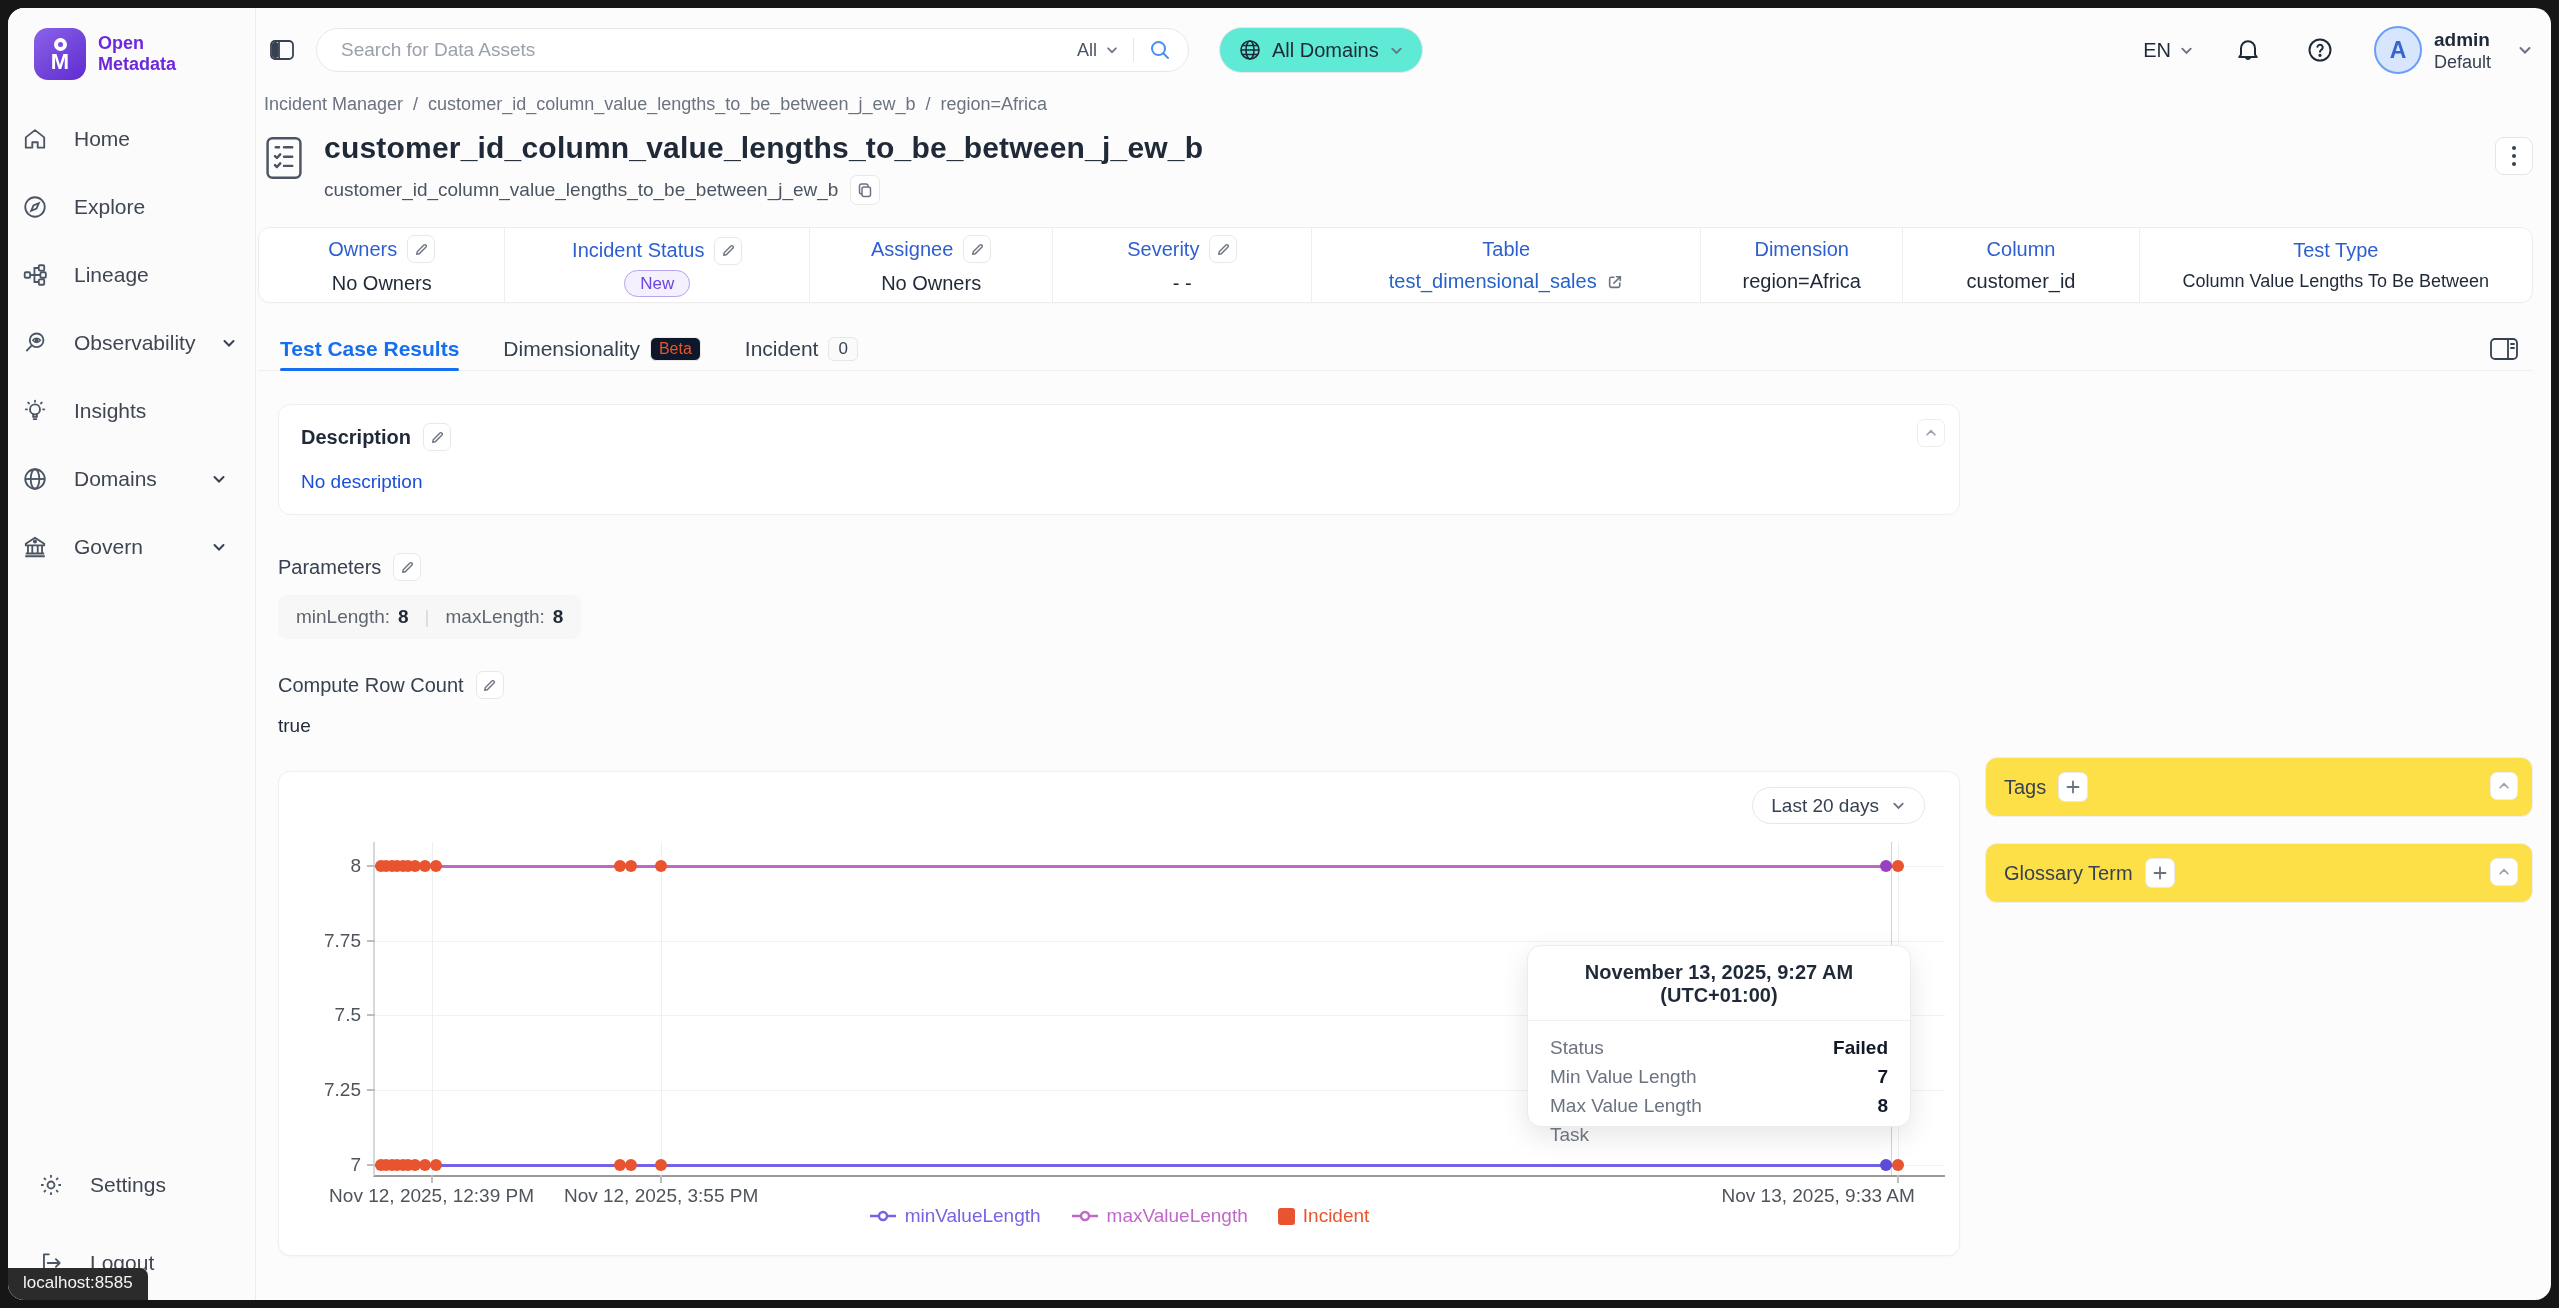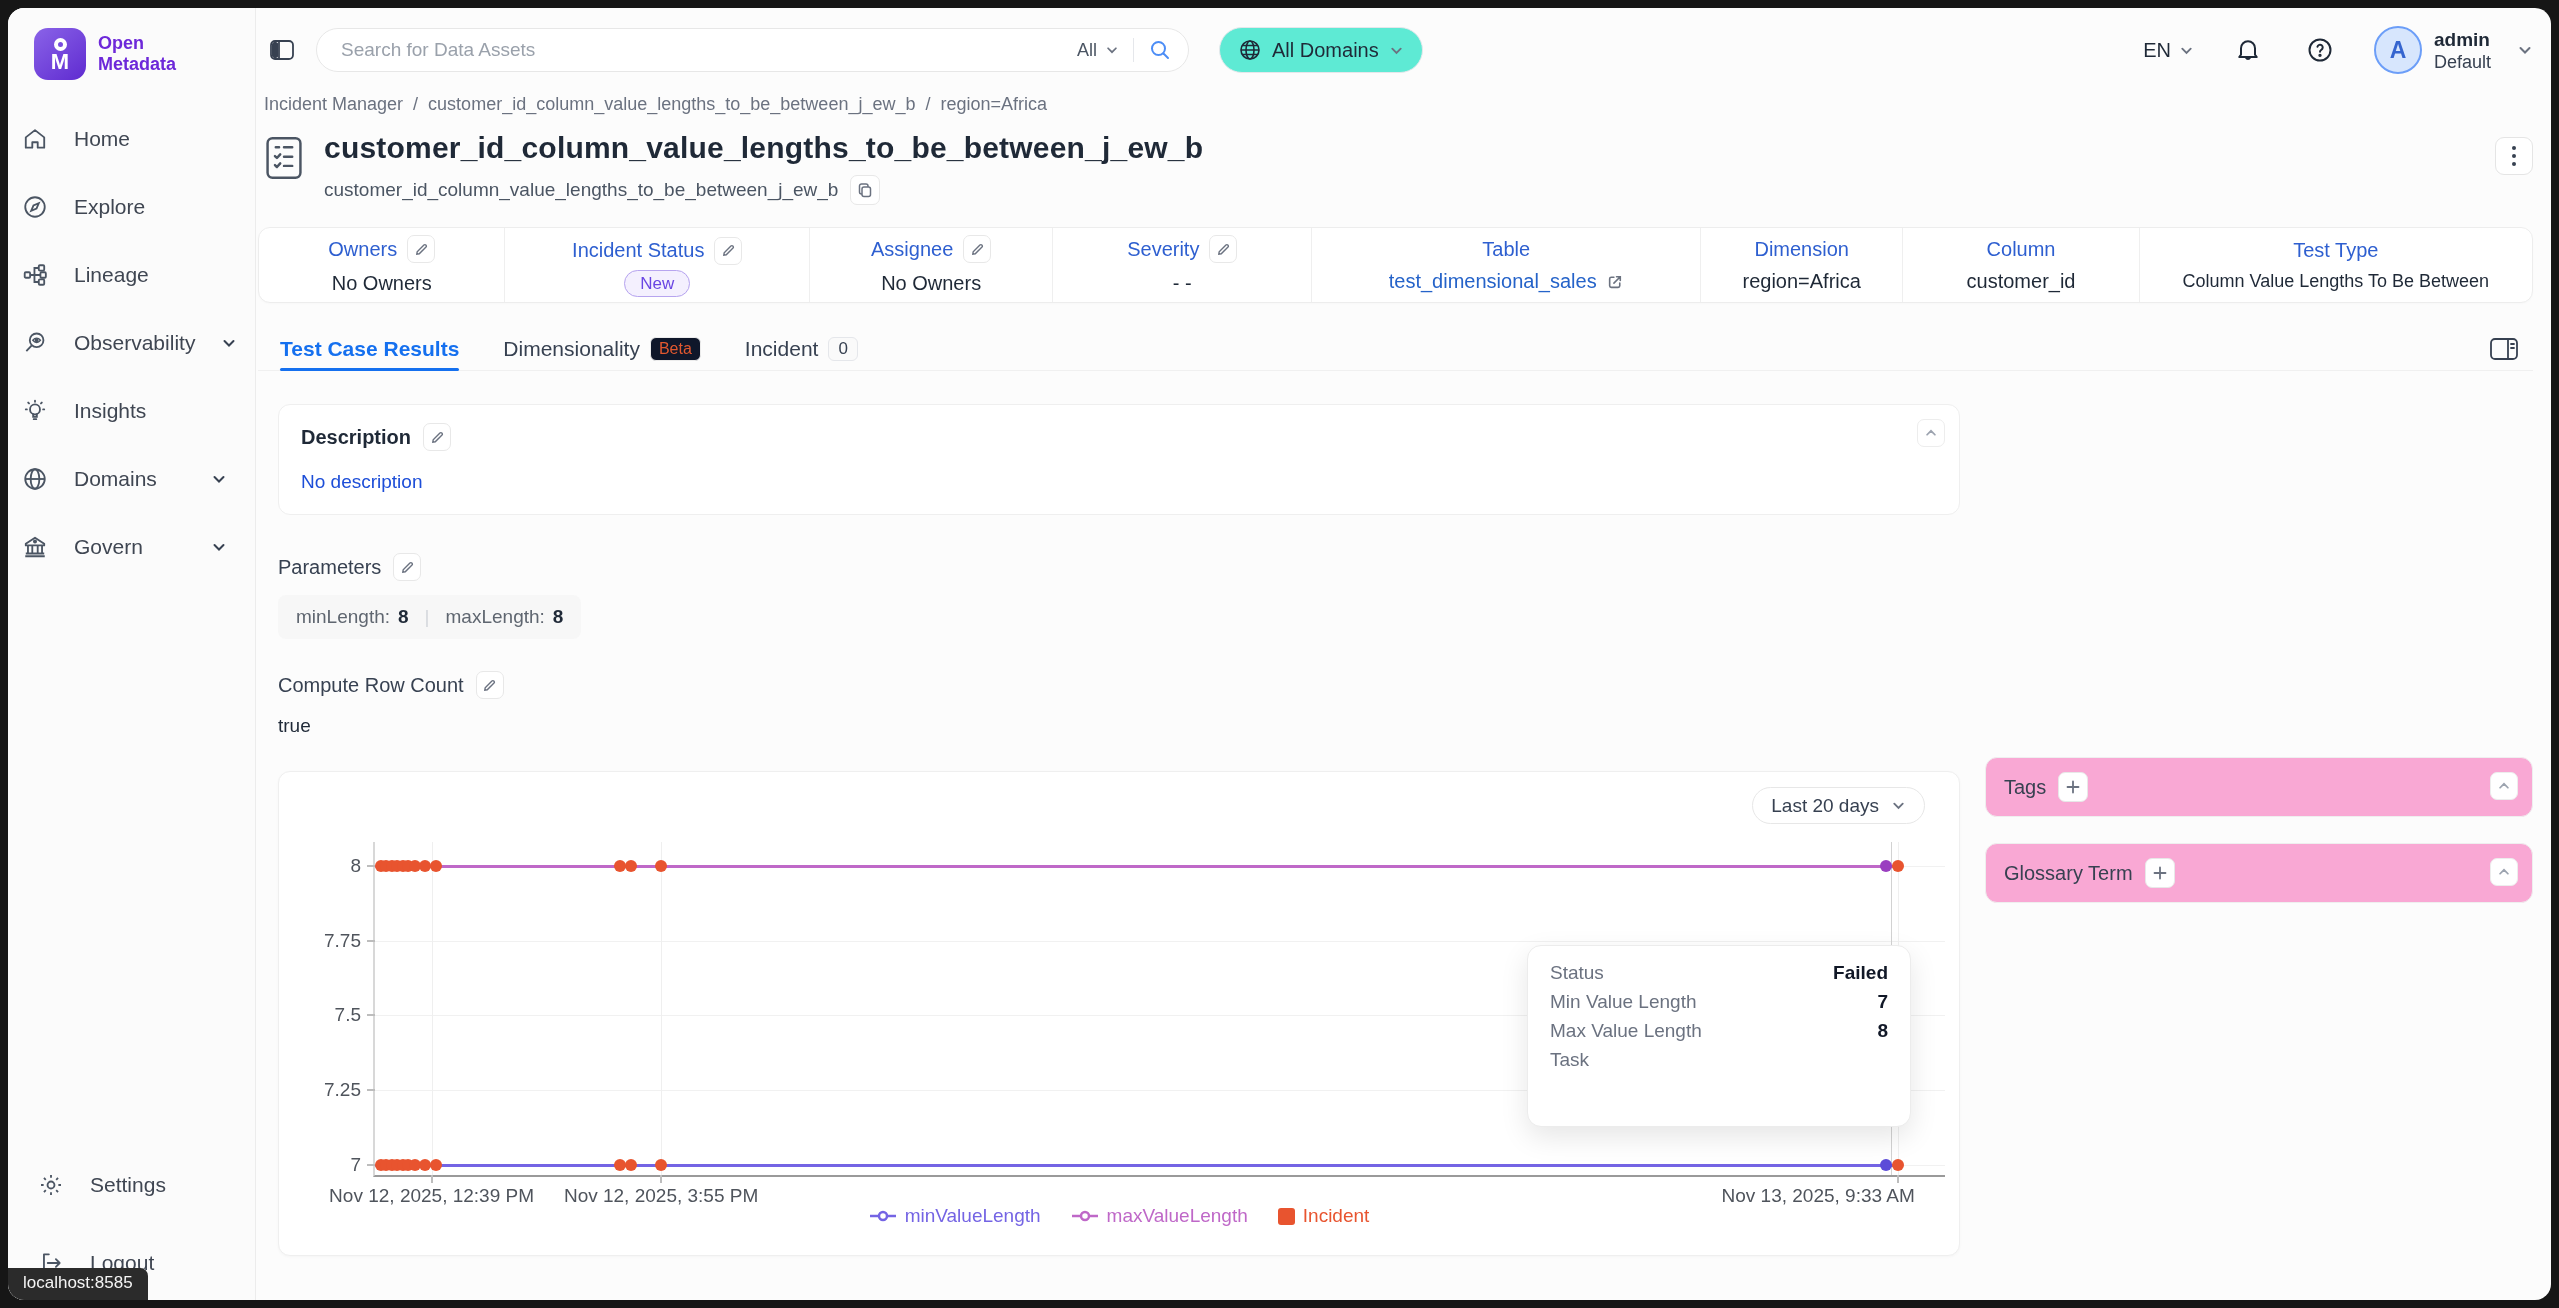--- a/index.html
+++ b/index.html
@@ -94,21 +94,21 @@
   .col-right { flex:1; display:flex; flex-direction:column; gap:26px; }
 
   .card { background:#fff; border:1px solid #efefef; border-radius:12px; }
   .desc-card { padding:18px 22px; height:111px; position:relative; }
   .card-head { display:flex; align-items:center; gap:12px; }
   .card-title { font-size:20px; font-weight:bold; color:#1f2937; }
   .collapse-btn2 { position:absolute; right:14px; top:14px; width:28px; height:28px; border:1px solid #ededed;
                    border-radius:7px; background:#fff; display:flex; align-items:center; justify-content:center; cursor:pointer; }
   .desc-empty { margin-top:20px; font-size:19px; color:#1d4ed8; }
 
-  .side-card { padding:14px 18px; display:flex; align-items:center; gap:12px; background:#f9a8d4; position:relative; min-height:53px; }
+  .side-card { padding:14px 18px; display:flex; align-items:center; gap:12px; background:#fde047; position:relative; min-height:53px; }
 
   .section-label-row { display:flex; align-items:center; gap:12px; margin-top:38px; }
   .section-label { font-size:20px; color:#374151; }
   .param-box { margin-top:14px; display:inline-flex; align-items:center; gap:16px; background:#f7f7f7;
                border-radius:8px; padding:11px 18px; font-size:19px; }
   .param-name { color:#5f6670; }
   .param-val { color:#1f2937; font-weight:bold; }
   .param-sep { color:#d4d7dc; }
   .plain-value { margin-top:16px; font-size:19px; color:#1f2937; }
 
@@ -593,20 +593,21 @@
                 <div class="dot" style="left: 54.522px; top: 317px; background: rgb(232, 84, 47);"></div>
                 <div class="dot" style="left: 239.232px; top: 18px; background: rgb(232, 84, 47);"></div>
                 <div class="dot" style="left: 239.232px; top: 317px; background: rgb(232, 84, 47);"></div>
                 <div class="dot" style="left: 250.236px; top: 18px; background: rgb(232, 84, 47);"></div>
                 <div class="dot" style="left: 250.236px; top: 317px; background: rgb(232, 84, 47);"></div>
                 <div class="dot" style="left: 280.104px; top: 18px; background: rgb(232, 84, 47);"></div>
                 <div class="dot" style="left: 280.104px; top: 317px; background: rgb(232, 84, 47);"></div>
                 <div class="dot" style="left: 1517.27px; top: 18px; background: rgb(232, 84, 47);"></div>
                 <div class="dot" style="left: 1517.27px; top: 317px; background: rgb(232, 84, 47);"></div>
                 <div class="chart-tooltip">
+                <div class="tt-head">November 13, 2025, 9:27 AM (UTC+01:00)</div>
                 <div class="tt-body">
                   <div class="tt-row">
                     <span class="tt-label">Status</span>
                     <span class="tt-value">Failed</span>
                   </div>
                   <div class="tt-row">
                     <span class="tt-label">Min Value Length</span>
                     <span class="tt-value">7</span>
                   </div>
                   <div class="tt-row">

